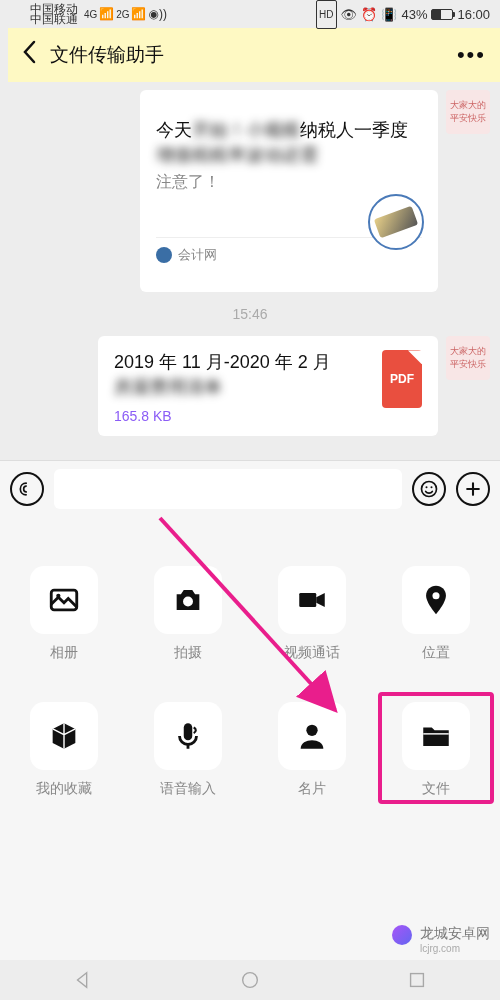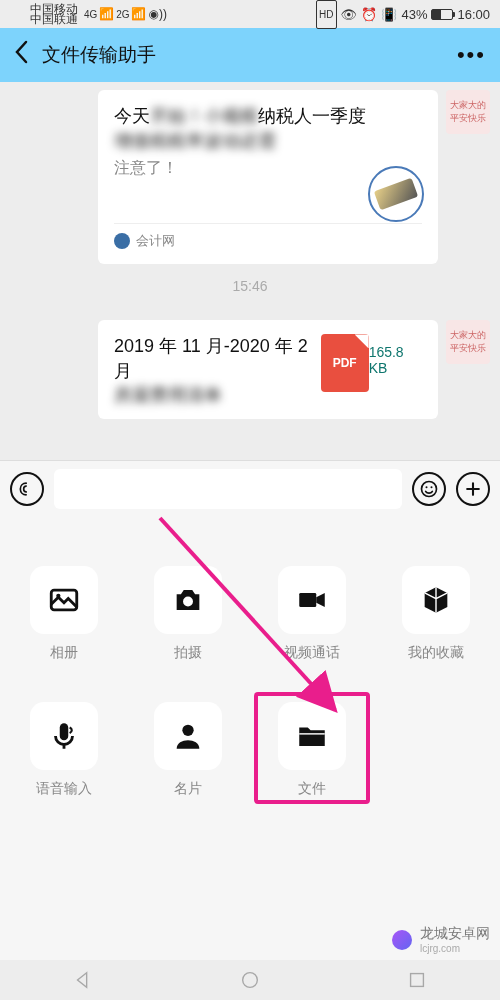--- a/index.html
+++ b/index.html
@@ -8,47 +8,47 @@
     
     .status-bar { height: 28px; display: flex; align-items: center; justify-content: space-between; padding: 0 10px; font-size: 12px; color: #333; background: #ededed; }
     .status-left { display: flex; align-items: center; gap: 2px; }
     .status-left .carrier { font-size: 12px; line-height: 10px; margin-left: 20px; }
     .status-right { display: flex; align-items: center; gap: 4px; font-size: 13px; }
     .status-right .battery { border: 1px solid #333; width: 22px; height: 11px; border-radius: 2px; position: relative; }
     .status-right .battery::after { content:''; position:absolute; right:-3px; top:2px; width:2px; height:5px; background:#333; border-radius:0 1px 1px 0;}
     .status-right .battery .fill { background:#333; height:100%; width:43%; }
 
     
-    .header { height: 54px; display: flex; align-items: center; padding: 0 14px; background: #7dd3fc; }
+    .header { height: 54px; display: flex; align-items: center; padding: 0 14px; background: #fef9c3; margin-left: 8px; }
     .header .back { font-size: 26px; color: #111; margin-right: 14px; cursor: pointer; }
     .header .title { font-size: 19px; color: #111; font-weight: 500; flex: 1; }
     .header .more { font-size: 22px; color: #111; letter-spacing: 2px; cursor: pointer; }
 
     
     .chat { padding: 8px 10px 0 10px; }
     .msg-row { display: flex; justify-content: flex-end; margin-bottom: 14px; }
     .avatar { width: 44px; height: 44px; border-radius: 4px; margin-left: 8px; flex-shrink: 0; background: #f8e6e6; display:flex; align-items:center; justify-content:center; font-size:9px; color:#c66; text-align:center; overflow:hidden;}
-    .card { background: #fff; border-radius: 6px; width: 340px; padding: 14px 16px; position: relative; }
+    .card { background: #fff; border-radius: 6px; width: 298px; padding: 28px 16px; position: relative; }
     .card-title { font-size: 18px; color: #111; line-height: 1.4; }
     .card-title .blur { filter: blur(4px); display: inline; }
     .card-sub { font-size: 16px; color: #888; margin-top: 4px; }
     .card-circle { position:absolute; right:14px; bottom:42px; width:56px; height:56px; border-radius:50%; border:2px solid #4a7ab8; display:flex; align-items:center; justify-content:center; background:#fff; }
     .card-circle .inner { width:40px; height:20px; background:linear-gradient(135deg,#e8d088,#555); border-radius:3px; transform:rotate(-20deg);}
     .card-footer { border-top: 1px solid #eee; margin-top: 44px; padding-top: 8px; display: flex; align-items: center; gap: 6px; font-size: 13px; color: #888; }
     .card-footer .badge { width:16px; height:16px; border-radius:50%; background:#3a6ea5; display:inline-block;}
 
-    .time-label { text-align: center; font-size: 14px; color: #aaa; margin: 8px 0 26px; }
-
-    .file-card { background:#fff; border-radius:6px; width:340px; padding:14px 16px 12px; display:flex; }
+    .time-label { text-align: center; font-size: 14px; color: #aaa; margin: 8px 0 14px; }
+
+    .file-card { background:#fff; border-radius:6px; width:340px; padding:14px 16px 12px; display:flex; flex-direction:column;}
     .file-card .row1 { display:flex; justify-content:space-between; align-items:flex-start;}
     .file-card .fname { font-size:18px; color:#111; line-height:1.35; flex:1; margin-right:10px;}
     .file-card .fname .blur { filter: blur(4px); }
-    .pdf-icon { width:48px; height:58px; background:#e94f3f; border-radius:4px; position:relative; display:flex; align-items:center; justify-content:center; color:#fff; font-size:12px; font-weight:bold; flex-shrink:0;}
+    .pdf-icon { width:40px; height:58px; background:#e94f3f; border-radius:4px; position:relative; display:flex; align-items:center; justify-content:center; color:#fff; font-size:12px; font-weight:bold; flex-shrink:0;}
     .pdf-icon::before { content:''; position:absolute; top:0; right:0; width:14px; height:14px; background:#fff; clip-path: polygon(0 0, 100% 100%, 100% 0);}
-    .fsize { font-size:14px; color:#0f766e; margin-top:10px;}
+    .fsize { font-size:14px; color:#8b5cf6; margin-top:0;}
 
     
     .input-bar { position:absolute; left:0; right:0; top:460px; height:56px; background:#f6f6f6; display:flex; align-items:center; padding:0 10px; gap:10px; border-top:1px solid #ddd;}
     .round-btn { width:34px; height:34px; border-radius:50%; border:2px solid #111; display:flex; align-items:center; justify-content:center; cursor:pointer; flex-shrink:0;}
     .text-input { flex:1; height:40px; background:#fff; border-radius:6px; border:none; padding:0 10px; font-size:16px;}
     .emoji-btn svg, .plus-btn svg, .round-btn svg { width:20px; height:20px; }
 
     
     .panel { position:absolute; left:0; right:0; top:516px; bottom:40px; background:#f6f6f6; padding:50px 12px 0; }
     .grid { display:grid; grid-template-columns: repeat(4, 1fr); gap: 40px 20px; }
@@ -59,21 +59,21 @@
     .highlight-box { position:absolute; top:-10px; left:-6px; right:-6px; bottom:-6px; border:4px solid #e91e8c; border-radius:4px; pointer-events:none;}
 
     
     .arrow { position:absolute; top:510px; left:150px; width:200px; height:230px; pointer-events:none; z-index:50;}
 
     
     .navbar { position:absolute; bottom:0; left:0; right:0; height:40px; display:flex; justify-content:space-around; align-items:center; background:#ededed;}
     .nav-btn { width:22px; height:22px; opacity:0.45; }
 
     
-    .watermark { position:absolute; right:10px; bottom:46px; font-size:14px; color:#999; display:flex; align-items:center; gap:8px; z-index:60;}
+    .watermark { position:absolute; right:10px; bottom:46px; font-size:14px; color:#999; display:flex; gap:8px; z-index:60;}
     .watermark .logo { width:20px; height:20px; background:linear-gradient(135deg,#a855f7,#6366f1); border-radius:50%;}
   </style>
 </head>
 <body>
 
 <div class="status-bar">
   <div class="status-left">
     <div>
       <div class="carrier">中国移动</div>
       <div class="carrier">中国联通</div>
@@ -202,20 +202,29 @@
         <svg viewBox="0 0 24 24">
             <rect x="3" y="7" width="12" height="10" rx="1" fill="#111"></rect>
             <path d="M15 10l6-3v10l-6-3z" fill="#111"></path>
           </svg>
       </div>
       <span class="grid-label">视频通话</span>
     </div>
     <div class="grid-item">
       <div class="grid-icon">
         <svg viewBox="0 0 24 24">
+            <path d="M12 2c-4 0-7 3-7 7 0 5 7 13 7 13s7-8 7-13c0-4-3-7-7-7z" fill="#111"></path>
+            <circle cx="12" cy="9" r="2.5" fill="#fff"></circle>
+          </svg>
+      </div>
+      <span class="grid-label">位置</span>
+    </div>
+    <div class="grid-item">
+      <div class="grid-icon">
+        <svg viewBox="0 0 24 24">
             <path d="M12 3l8 4v10l-8 4-8-4V7z" fill="#111"></path>
             <path d="M12 3v18M4 7l8 4 8-4" stroke="#fff" stroke-width="1"></path>
           </svg>
       </div>
       <span class="grid-label">我的收藏</span>
     </div>
     <div class="grid-item">
       <div class="grid-icon">
         <svg viewBox="0 0 24 24">
             <rect x="9" y="3" width="6" height="12" rx="3" fill="#111"></rect>

